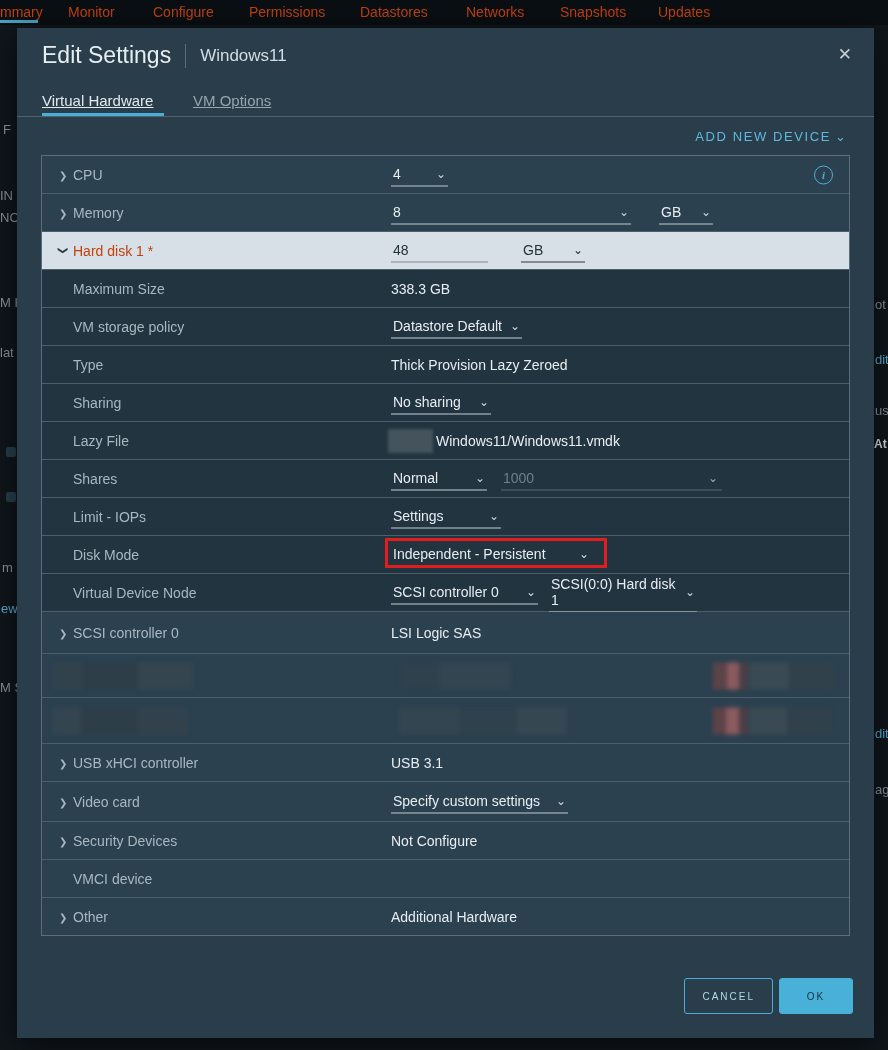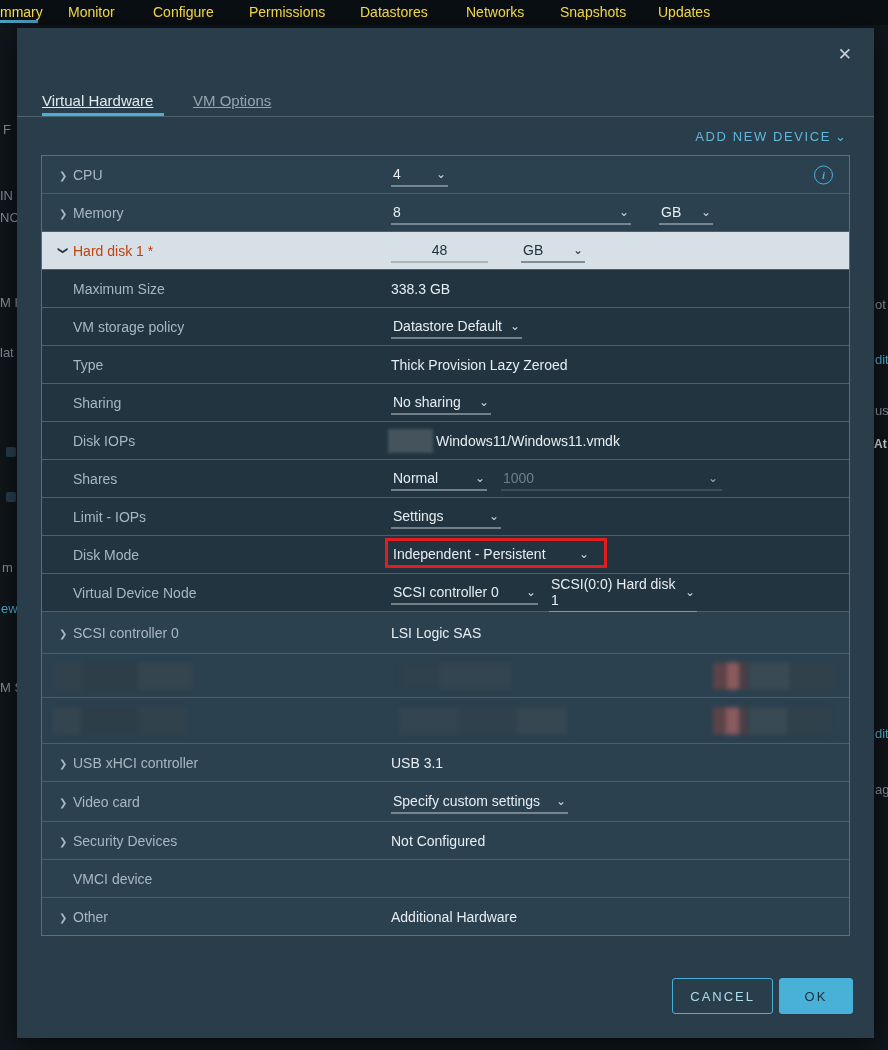--- a/index.html
+++ b/index.html
@@ -1,19 +1,19 @@
 <!DOCTYPE html>
 <html><head>
 <meta charset="utf-8">
 <style>
   html,body{margin:0;padding:0;width:888px;height:1050px;overflow:hidden;
     background:#10161b;font-family:"Liberation Sans",sans-serif;position:relative;}
   
   .topbar{position:absolute;top:0;left:0;width:888px;height:25px;background:#0a0f13;}
-  .topbar .mitem{position:absolute;top:4px;font-size:14px;color:#fde047;white-space:nowrap;}
+  .topbar .mitem{position:absolute;top:4px;font-size:14px;color:#c2410c;white-space:nowrap;}
   .tab-underline-frag{position:absolute;top:20px;left:0;width:38px;height:3px;background:#4aa3c4;}
   .frag{position:absolute;font-size:13px;color:#8b969d;white-space:nowrap;}
   .frag.blue{color:#55b0d5;}
   .frag.bold{color:#d8dee2;font-weight:bold;font-size:12px;}
   .icon-frag{position:absolute;width:10px;height:10px;background:#27404f;border-radius:2px;}
   
   .dialog{position:absolute;left:17px;top:28px;width:857px;height:1010px;background:#293e4a;
     box-shadow:0 6px 30px rgba(0,0,0,.6);}
   .dlg-title-row{position:absolute;left:25px;top:14px;display:flex;align-items:center;gap:14px;}
   .dlg-title{font-size:23px;color:#e8edf0;font-weight:400;}
@@ -64,21 +64,21 @@
     border:3px solid #e11d1d;box-sizing:border-box;pointer-events:none;}
   .blurfile{display:inline-block;width:45px;height:24px;background:#45535c;
     filter:blur(1.5px);vertical-align:middle;margin-right:3px;}
   .diskfile-wrap{display:flex;align-items:center;}
   
   .redact{position:absolute;top:50%;transform:translateY(-50%);height:27px;display:flex;
     filter:blur(2px);}
   .redact i{display:block;height:100%;}
   
   .btn-row{position:absolute;right:21px;bottom:24px;display:flex;gap:6px;}
-  .btn{height:34px;border-radius:3px;font-size:13px;letter-spacing:2px;display:flex;
+  .btn{height:34px;border-radius:3px;font-size:10px;letter-spacing:2px;display:flex;
     align-items:center;justify-content:center;cursor:pointer;font-family:"Liberation Sans",sans-serif;margin-top:32px;}
   .btn.cancel{border:1px solid #49afd9;color:#aedcef;background:transparent;padding:0 17px;}
   .btn.ok{background:#49b1d8;color:#15303d;width:72px;border:1px solid #49b1d8;}
 </style>
 </head>
 <body>
 
 <div class="topbar">
   <span class="mitem" style="left:0px">mmary</span>
   <span class="mitem" style="left:68px">Monitor</span>
@@ -103,20 +103,25 @@
 <span class="frag" style="left:0px;top:680px">M S</span>
 <span class="frag" style="left:875px;top:297px">ot</span>
 <span class="frag blue" style="left:875px;top:352px">dit</span>
 <span class="frag" style="left:875px;top:403px">us</span>
 <span class="frag bold" style="left:874px;top:437px">At</span>
 <span class="frag blue" style="left:875px;top:726px">dit</span>
 <span class="frag" style="left:875px;top:782px">ag</span>
 
 <div class="dialog">
 
+  <div class="dlg-title-row">
+    <span class="dlg-title">Edit Settings</span>
+    <span class="dlg-vline"></span>
+    <span class="dlg-subtitle">Windows11</span>
+  </div>
   <span class="dlg-close">✕</span>
 
   <span class="tab active" style="left:25px">Virtual Hardware</span>
   <span class="tab inactive" style="left:176px">VM Options</span>
   <div class="tab-underline"></div>
   <div class="hdr-divider"></div>
 
   <div class="add-device">
     <span>ADD NEW DEVICE</span><span class="caret">⌄</span>
   </div>
@@ -142,21 +147,21 @@
       </span>
       <span class="sel2 sel" style="left:617px;width:54px">
         <span>GB</span>
           <span class="caret">⌄</span>
       </span>
     </div>
 
     <div class="vrow selected">
       <span class="chev down">❯</span>
       <span class="rlabel">Hard disk 1 *</span>
-      <input class="vcol num-input" style="width: 97px; text-align: center;" value="48">
+      <input class="vcol num-input" style="width: 97px;" value="48">
       <span class="sel2 sel dark" style="left:479px;width:64px">
         <span>GB</span>
           <span class="caret">⌄</span>
       </span>
     </div>
 
     <div class="vrow sub">
       <span class="rlabel">Maximum Size</span>
       <span class="vcol rvalue">338.3 GB</span>
     </div>
@@ -176,21 +181,21 @@
 
     <div class="vrow sub">
       <span class="rlabel">Sharing</span>
       <span class="vcol sel" style="width:100px">
         <span>No sharing</span>
           <span class="caret">⌄</span>
       </span>
     </div>
 
     <div class="vrow sub">
-      <span class="rlabel">Disk IOPs</span>
+      <span class="rlabel">Lazy File</span>
       <span class="vcol diskfile-wrap" style="left:346px">
         <span class="blurfile"></span>
         <span class="rvalue">Windows11/Windows11.vmdk</span>
       </span>
     </div>
 
     <div class="vrow sub">
       <span class="rlabel">Shares</span>
       <span class="vcol sel" style="width:96px">
         <span>Normal</span>
@@ -291,21 +296,21 @@
       <span class="rlabel">Video card</span>
       <span class="vcol sel" style="width:177px">
         <span>Specify custom settings</span>
           <span class="caret">⌄</span>
       </span>
     </div>
 
     <div class="vrow">
       <span class="chev">❯</span>
       <span class="rlabel">Security Devices</span>
-      <span class="vcol rvalue">Not Configured</span>
+      <span class="vcol rvalue">Not Configure</span>
     </div>
 
     <div class="vrow">
       <span class="rlabel">VMCI device</span>
     </div>
 
 
     <div class="vrow">
       <span class="chev">❯</span>
       <span class="rlabel">Other</span>

